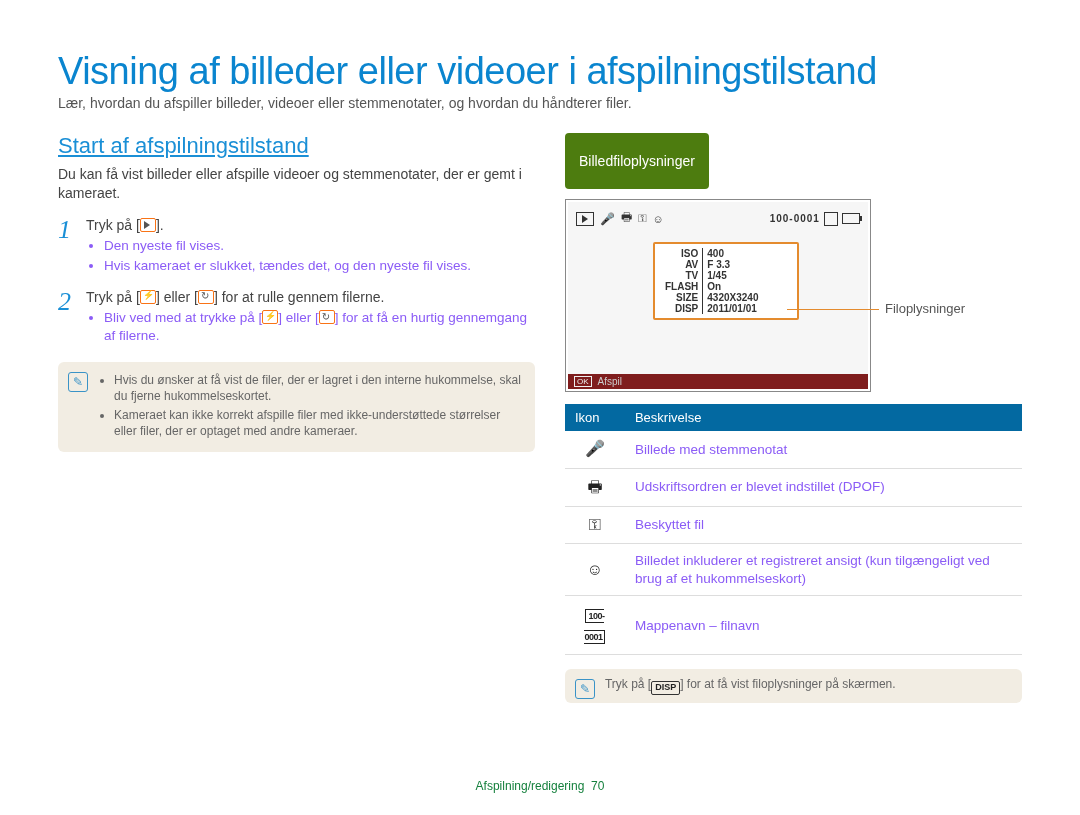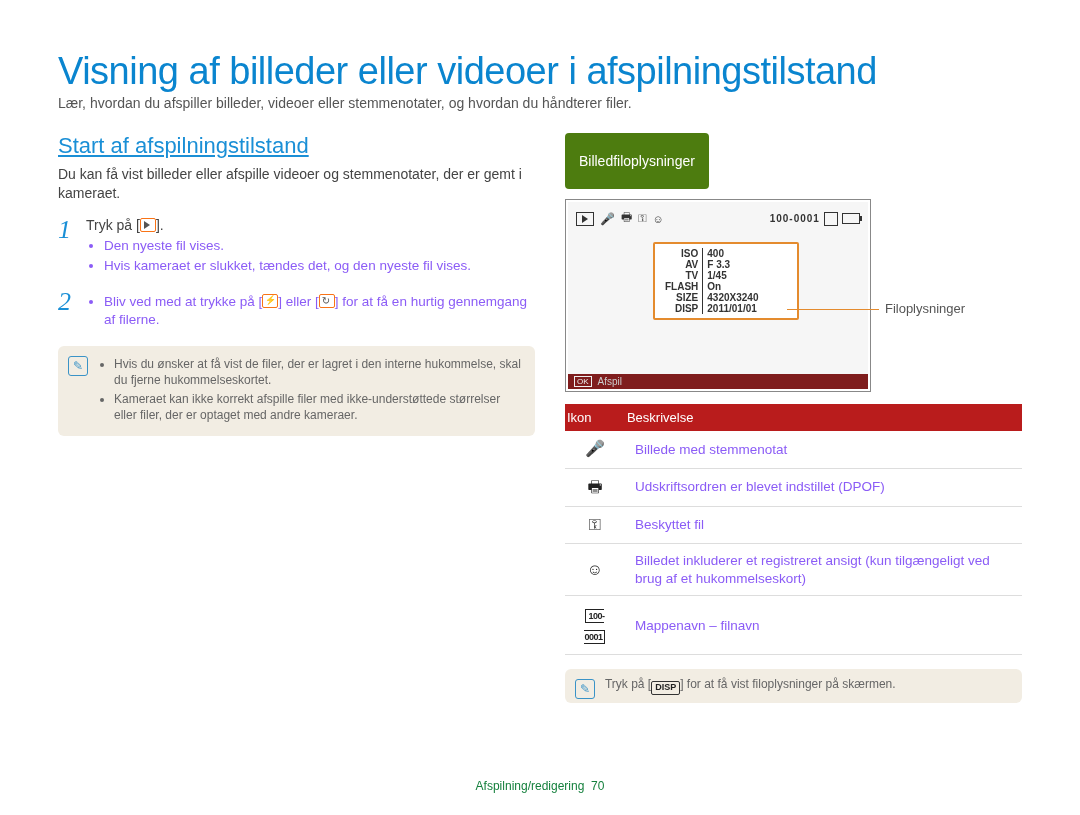--- a/index.html
+++ b/index.html
@@ -91,21 +91,21 @@
   }
   .infobox table { border-collapse:collapse; }
   .infobox td { padding:0 4px; white-space:nowrap; }
   .infobox td:first-child { border-right:1px solid #333; text-align:right; }
   .callout-line { position:absolute; border-top:1px solid #e48b2e; }
   .callout-label { position:absolute; font-size:13px; color:#555; }
   .screen-footer { background:#7f1d1d; color:#ccc; font-size:10px; padding:2px 6px; display:flex; align-items:center; gap:6px; }
   .okbox { border:1px solid #eee; font-size:8px; padding:0 2px; color:#eee; }
 
   table.legend { width:100%; border-collapse:collapse; margin-top:12px; font-size:13.5px; }
-  table.legend th { background:#b91c1c; color:#fff; font-weight:400; text-align:left; padding:6px 2px; font-size:13px;}
+  table.legend th { background:#0369a1; color:#fff; font-weight:400; text-align:left; padding:6px 10px; font-size:13px;}
   table.legend td { border-bottom:1px solid #ddd; padding:8px 10px; color:#8b5cf6; vertical-align:middle; line-height:1.3; }
   table.legend td.ic { width:40px; text-align:center; font-size:16px; color:#222; }
   .foldericon { font-family: Arial; font-size:9px; font-weight:bold; color:#222; border:1px solid #222; padding:1px 2px; letter-spacing:-0.5px;}
 
   .notebox.small { font-size:12px; padding:8px 10px 8px 40px; margin-top:14px; }
 
   .pagefoot { position:absolute; bottom:22px; left:0; right:0; text-align:center; font-size:12px; color:#15803d; }
 </style>
 </head>
 <body>
@@ -128,20 +128,23 @@
           <ul class="bul">
             <li>Den nyeste fil vises.</li>
             <li>Hvis kameraet er slukket, tændes det, og den nyeste fil vises.</li>
           </ul>
         </div>
       </div>
 
       <div class="step">
         <div class="stepnum">2</div>
         <div class="stepbody">
+          <div class="line1">
+            <span>Tryk på [</span><span class="iconbox flash"></span><span>] eller [</span><span class="iconbox timer"></span><span>] for at rulle gennem filerne.</span>
+          </div>
           <ul class="bul">
             <li>
               <span>Bliv ved med at trykke på [</span><span class="iconbox flash"></span><span>] eller [</span><span class="iconbox timer"></span><span>] for at få en hurtig gennemgang af filerne.</span>
             </li>
           </ul>
         </div>
       </div>
     </div>
 
     <div class="notebox">

